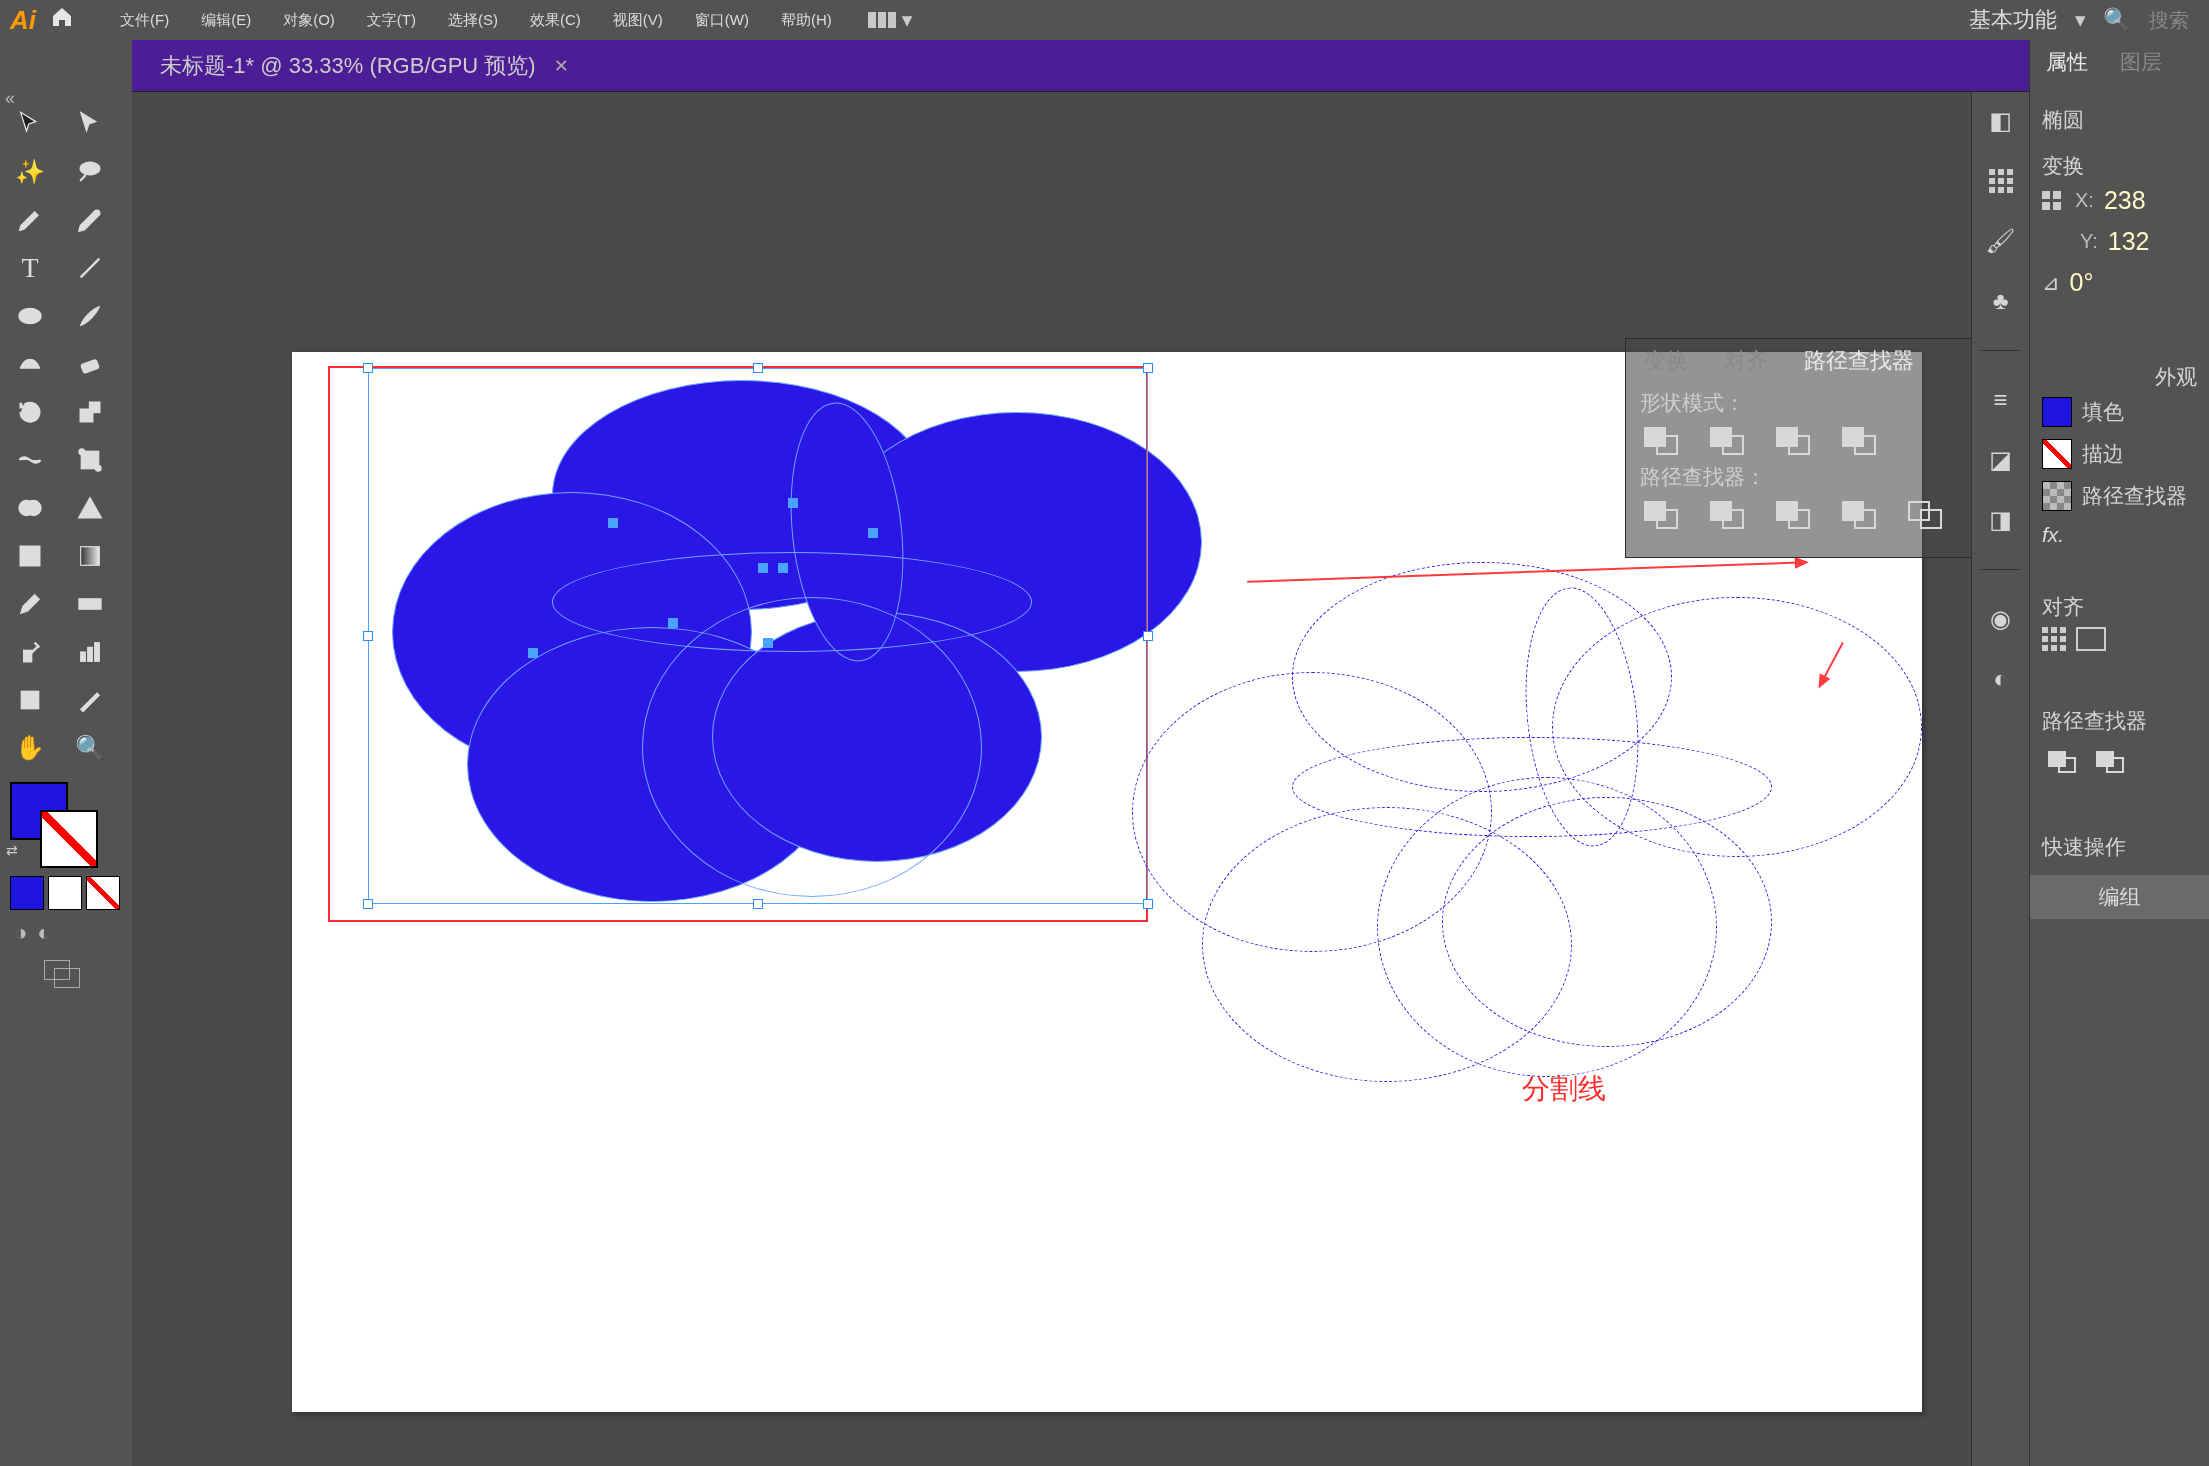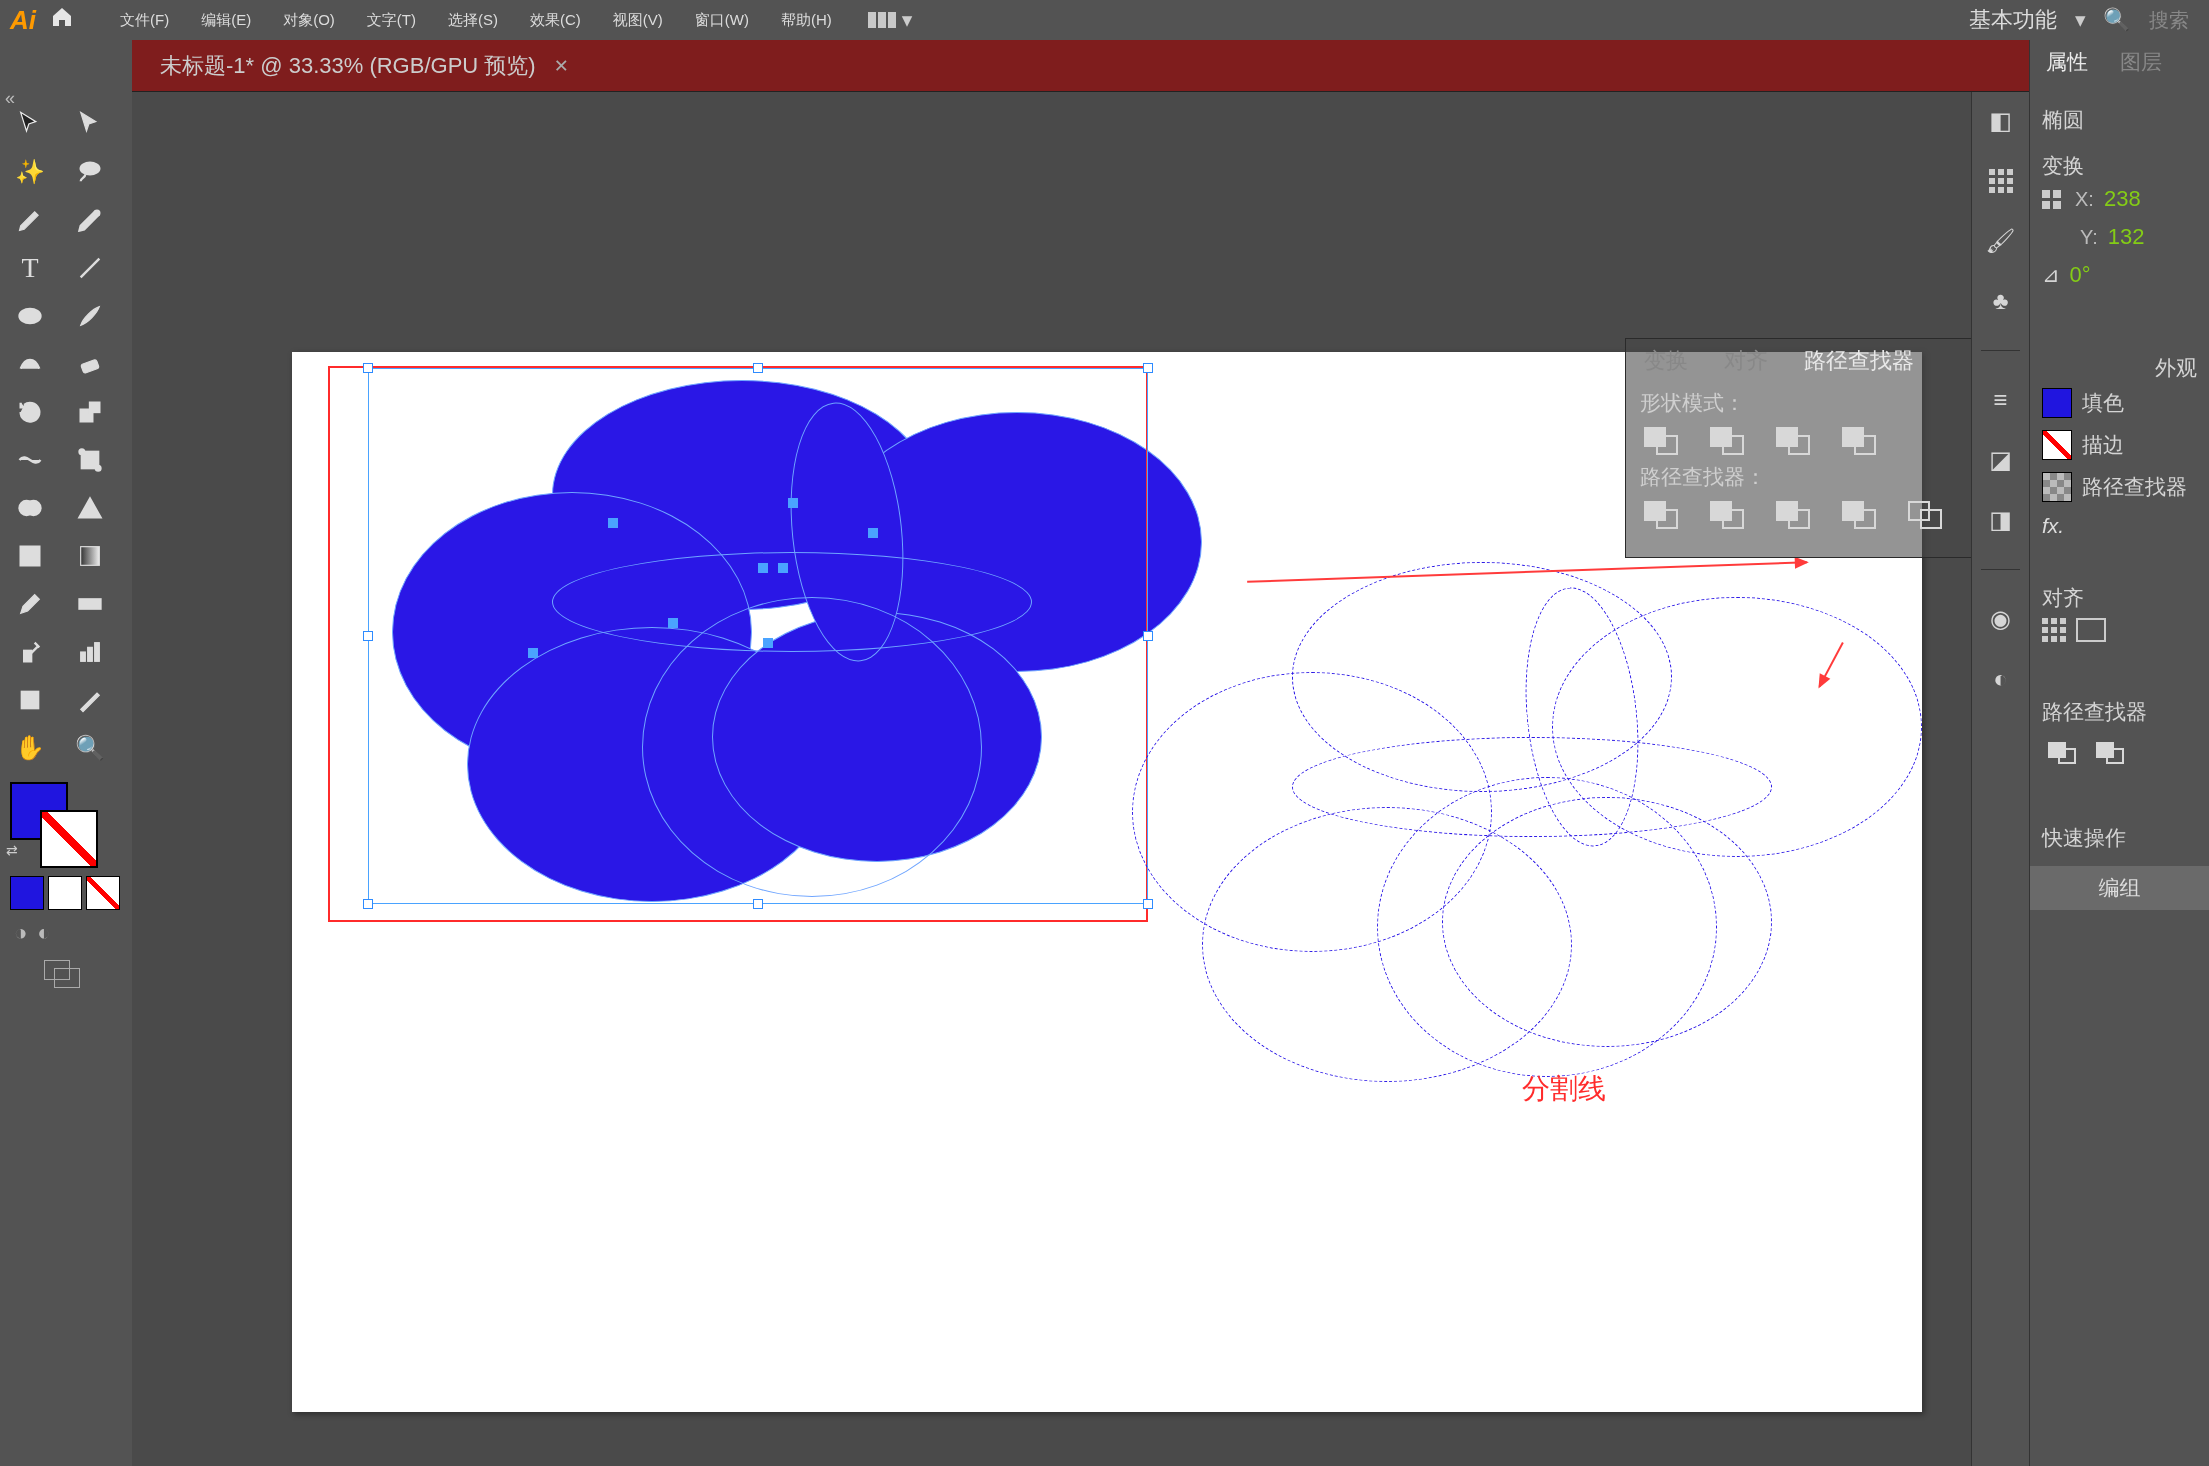--- a/index.html
+++ b/index.html
@@ -56,21 +56,21 @@
   gap: 2px;
   margin-left: 20px;
 }
 .layout-icon span{ width:8px; height:16px; background:#c8c8c8; display:inline-block; }
 
 
 .tabbar {
   position: absolute;
   top: 40px; left: 132px; right: 0;
   height: 52px;
-  background: #7f1d1d;
+  background: #4c1d95;
   display:flex;
   align-items:center;
   padding-left: 28px;
   color:#ccc;
   font-size: 22px;
   border-bottom:1px solid #222;
 }
 .tab { display:flex; align-items:center; gap:18px; }
 .tab-close { color:#aaa; font-size:18px; cursor:pointer; }
 
@@ -193,21 +193,21 @@
   border-left:1px solid #333;
   color:#d4d4d4;
   font-size:21px;
 }
 .rc-tabs{display:flex;height:48px;}
 .rc-tab{padding:8px 16px;color:#888;}
 .rc-tab.active{color:#eaeaea;}
 .rc-row{display:flex;align-items:center;padding:6px 12px;gap:10px;}
 .rc-section{margin-top:18px;padding:0 12px;color:#d4d4d4;}
 .rc-label-sm{color:#bbb;font-size:20px;}
-.rc-val{color:#84cc16;font-size:22px;}
+.rc-val{color:#fef9c3;font-size:25px;}
 .link-ic{display:grid;grid-template-columns:8px 8px;grid-template-rows:8px 8px;gap:3px;margin-right:4px;}
 .link-ic span{background:#ccc;}
 .sw-fill{width:30px;height:30px;background:#2015df;border:1px solid #000;}
 .sw-stroke{width:30px;height:30px;background:#fff;border:1px solid #000;position:relative;}
 .sw-stroke::after{content:"";position:absolute;inset:0;background:linear-gradient(45deg,transparent 44%,#f00 44%,#f00 56%,transparent 56%);}
 .sw-opac{width:30px;height:30px;background:repeating-conic-gradient(#888 0 25%,#bbb 0 50%) 50%/14px 14px;border:1px solid #000;}
 .fx-label{color:#ddd;font-style:italic;}
 .pf-small{display:flex;gap:18px;margin:10px 0 0 6px;}
 .pf-sm-ic{width:30px;height:26px;position:relative;}
 .pf-sm-ic span{position:absolute;width:18px;height:16px;border:2px solid #d8d8d8;}

